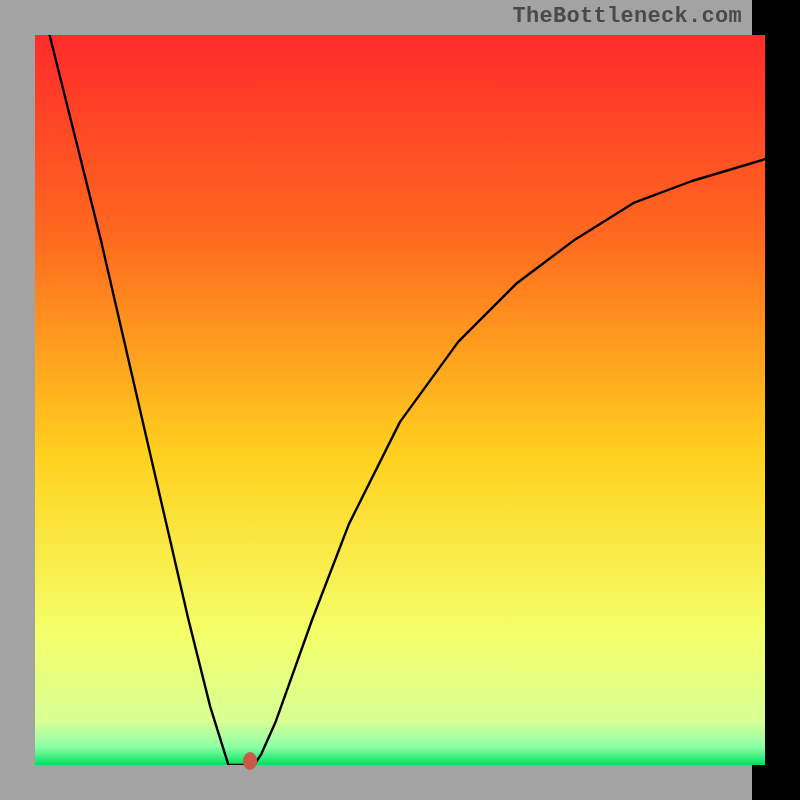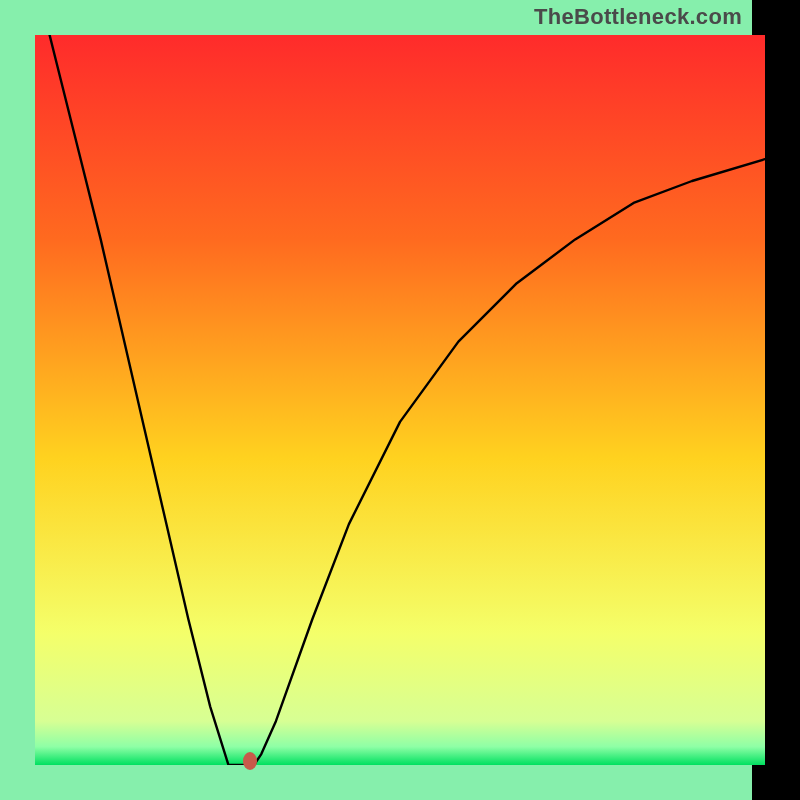--- a/index.html
+++ b/index.html
@@ -8,21 +8,22 @@
     width: 800px;
     height: 800px;
     background: #000;
     font-family: Arial, Helvetica, sans-serif;
     overflow: hidden;
   }
   .frame {
     position: relative;
     width: 752px;
     height: 800px;
-    background: #86efac;
+    background: #a3a3a3;
+    font-family: Liberation Mono, monospace;
   }
   .watermark {
     position: absolute;
     top: 4px;
     right: 10px;
     color: #4a4a4a;
     font-size: 22px;
     font-weight: 600;
     letter-spacing: 0.3px;
     user-select: none;

